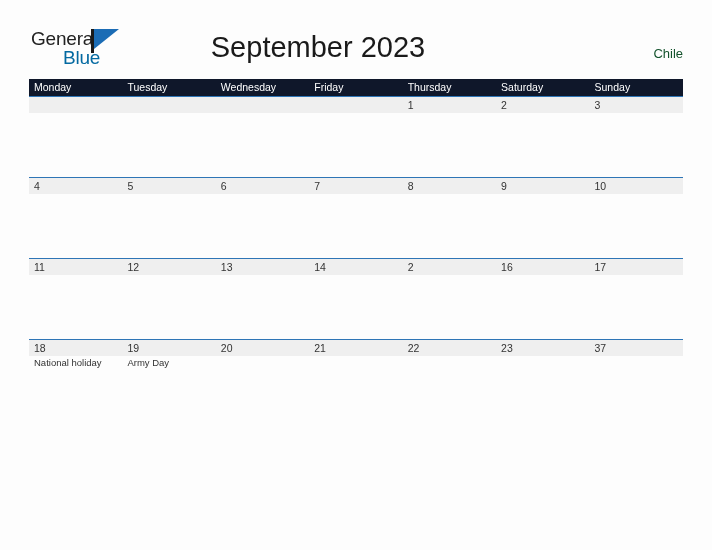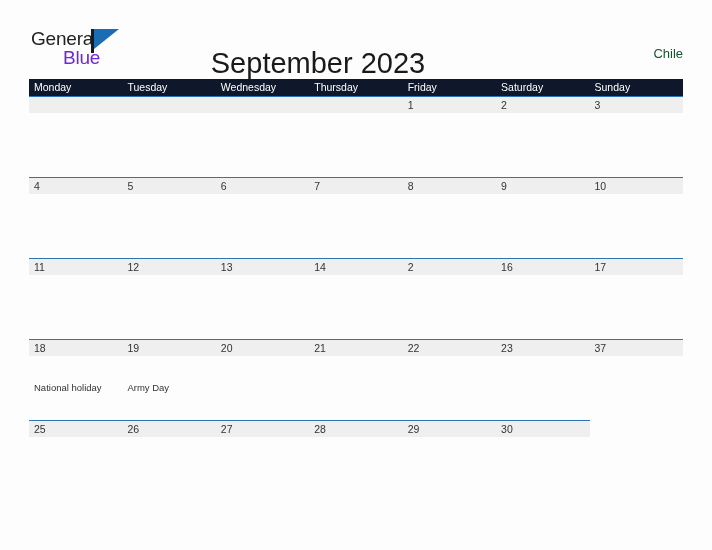--- a/index.html
+++ b/index.html
@@ -40,21 +40,21 @@
     color: #222222;
     letter-spacing: -0.2px;
     line-height: 22px;
     font-family: "Liberation Sans", sans-serif;
   }
   .logo-blue {
     position: absolute;
     left: 32px;
     top: 19px;
     font-size: 19px;
-    color: #6d28d9;
+    color: #0369a1;
     letter-spacing: -0.2px;
     line-height: 22px;
     font-family: "Liberation Sans", sans-serif;
   }
   .logo-flag {
     position: absolute;
     left: 60px;
     top: 1px;
     width: 28px;
     height: 24px;
@@ -81,21 +81,20 @@
     position: absolute;
     left: 0;
     top: 31px;
     width: 636px;
     text-align: center;
     font-size: 29px;
     color: #1a1a1a;
     font-family: "Liberation Sans", sans-serif;
     font-weight: normal;
     letter-spacing: 0px;
-    margin-top: 16px;
   }
 
   .region {
     position: absolute;
     right: 29px;
     top: 46px;
     font-size: 13px;
     color: #14532d;
     font-family: "Liberation Sans", sans-serif;
   }
@@ -164,21 +163,20 @@
   }
   .event-cell {
     width: 93.43px;
     padding-left: 5px;
     padding-top: 1px;
     box-sizing: border-box;
     font-size: 9.5px;
     color: #333333;
     line-height: 12px;
     font-family: "Liberation Sans", sans-serif;
-    margin-top: 25px;
   }
 </style>
 </head>
 <body>
 
 <div class="header">
 
   <div class="logo">
     <span class="logo-general">General</span>
     <span class="logo-flag">
@@ -191,22 +189,22 @@
   <div class="title">September 2023</div>
 
   <div class="region">Chile</div>
 </div>
 
 <div class="calendar">
   <div class="weekday-header">
       <div class="weekday-cell">Monday</div>
       <div class="weekday-cell">Tuesday</div>
       <div class="weekday-cell">Wednesday</div>
+      <div class="weekday-cell">Friday</div>
       <div class="weekday-cell">Thursday</div>
-      <div class="weekday-cell">Friday</div>
       <div class="weekday-cell">Saturday</div>
       <div class="weekday-cell">Sunday</div>
     </div>
   <div id="weeks-container">
       <div class="week-row">
         <div class="date-band">
           <div class="day-cell">
             <span class="day-num"></span>
           </div>
           <div class="day-cell">
@@ -334,40 +332,20 @@
           <div class="event-cell">National holiday</div>
           <div class="event-cell">Army Day</div>
           <div class="event-cell"></div>
           <div class="event-cell"></div>
           <div class="event-cell"></div>
           <div class="event-cell"></div>
           <div class="event-cell"></div>
         </div>
       </div>
       <div class="week-row short-band">
-        <div class="date-band">
-          <div class="day-cell">
-            <span class="day-num">25</span>
-          </div>
-          <div class="day-cell">
-            <span class="day-num">26</span>
-          </div>
-          <div class="day-cell">
-            <span class="day-num">27</span>
-          </div>
-          <div class="day-cell">
-            <span class="day-num">28</span>
-          </div>
-          <div class="day-cell">
-            <span class="day-num">29</span>
-          </div>
-          <div class="day-cell">
-            <span class="day-num">30</span>
-          </div>
-        </div>
         <div class="events-band">
           <div class="event-cell"></div>
           <div class="event-cell"></div>
           <div class="event-cell"></div>
           <div class="event-cell"></div>
           <div class="event-cell"></div>
           <div class="event-cell"></div>
           <div class="event-cell"></div>
         </div>
       </div>

